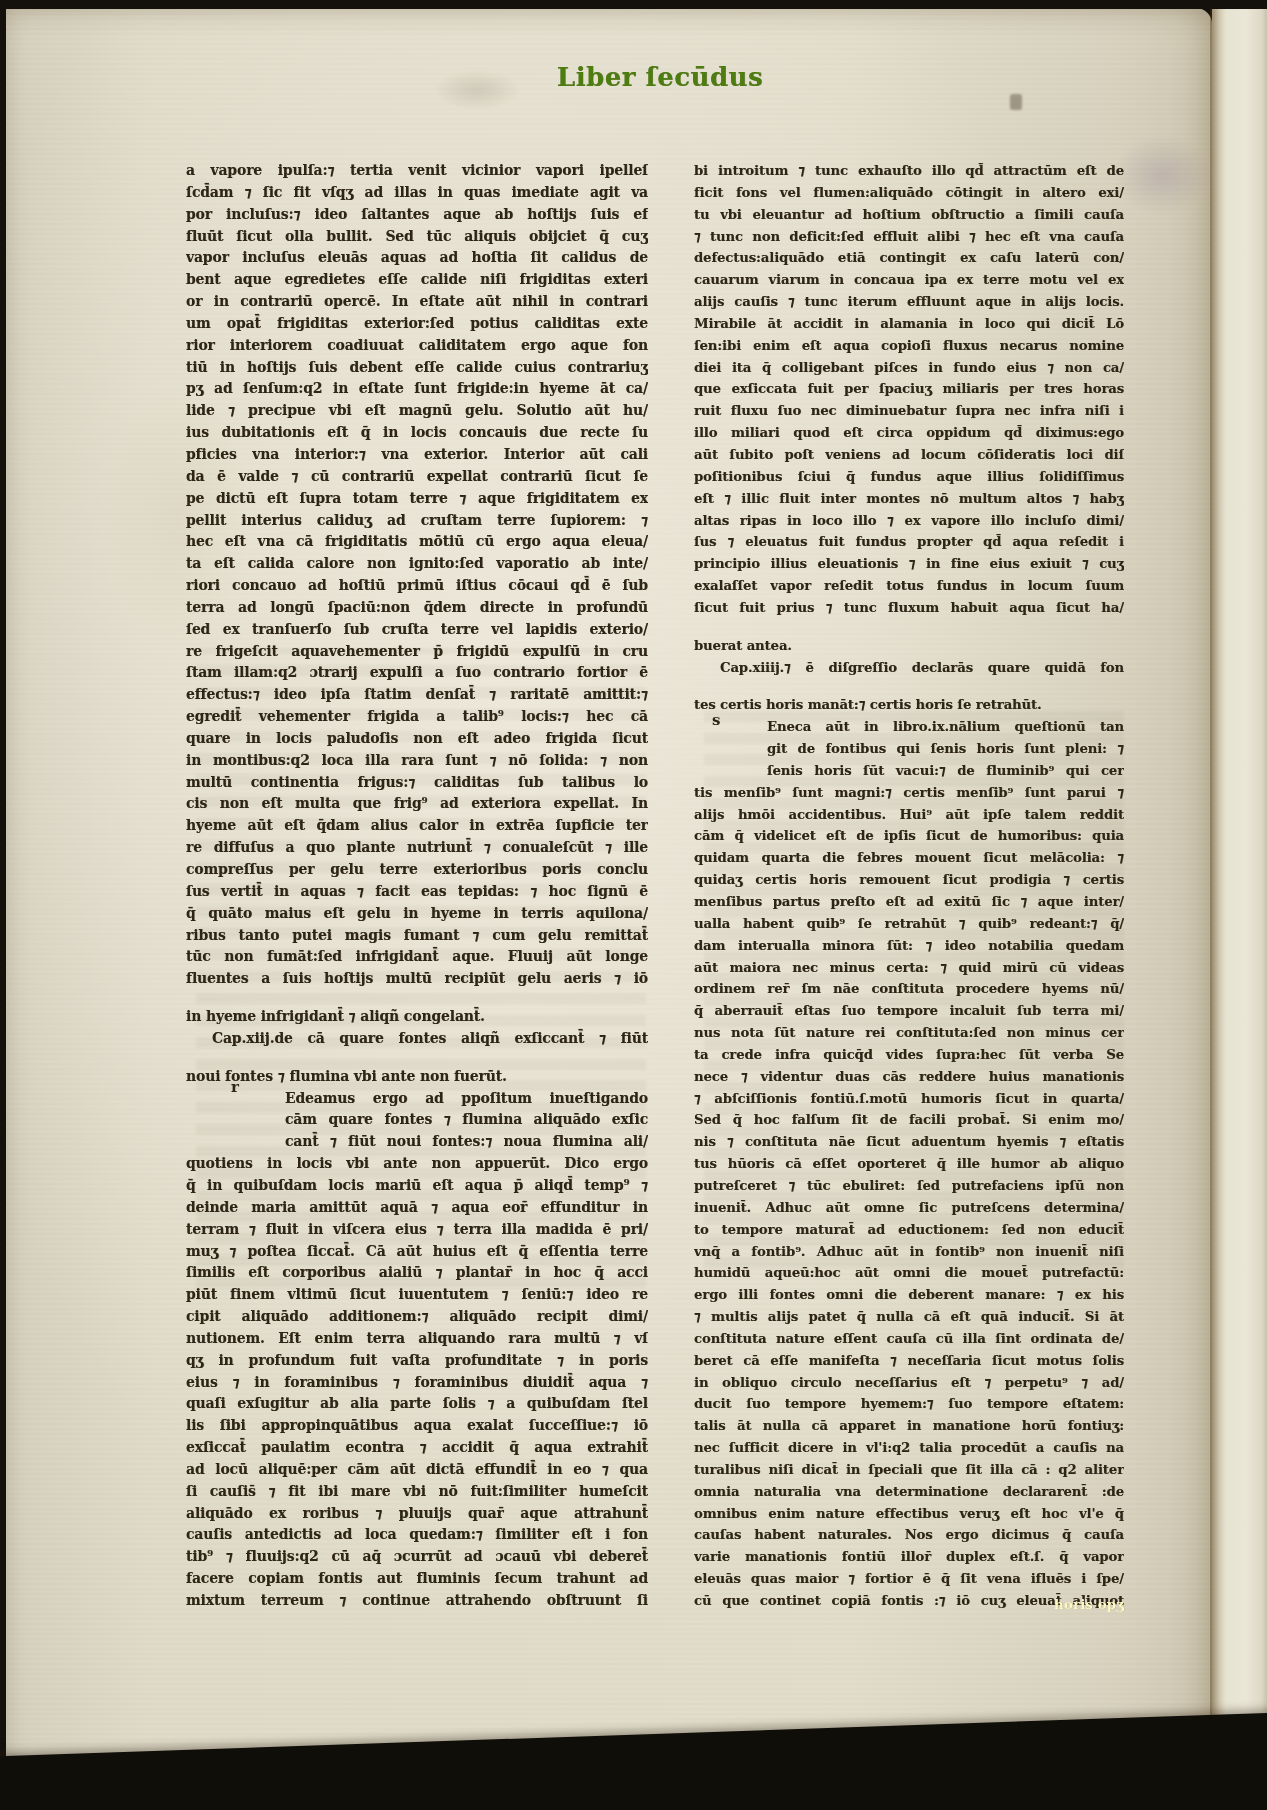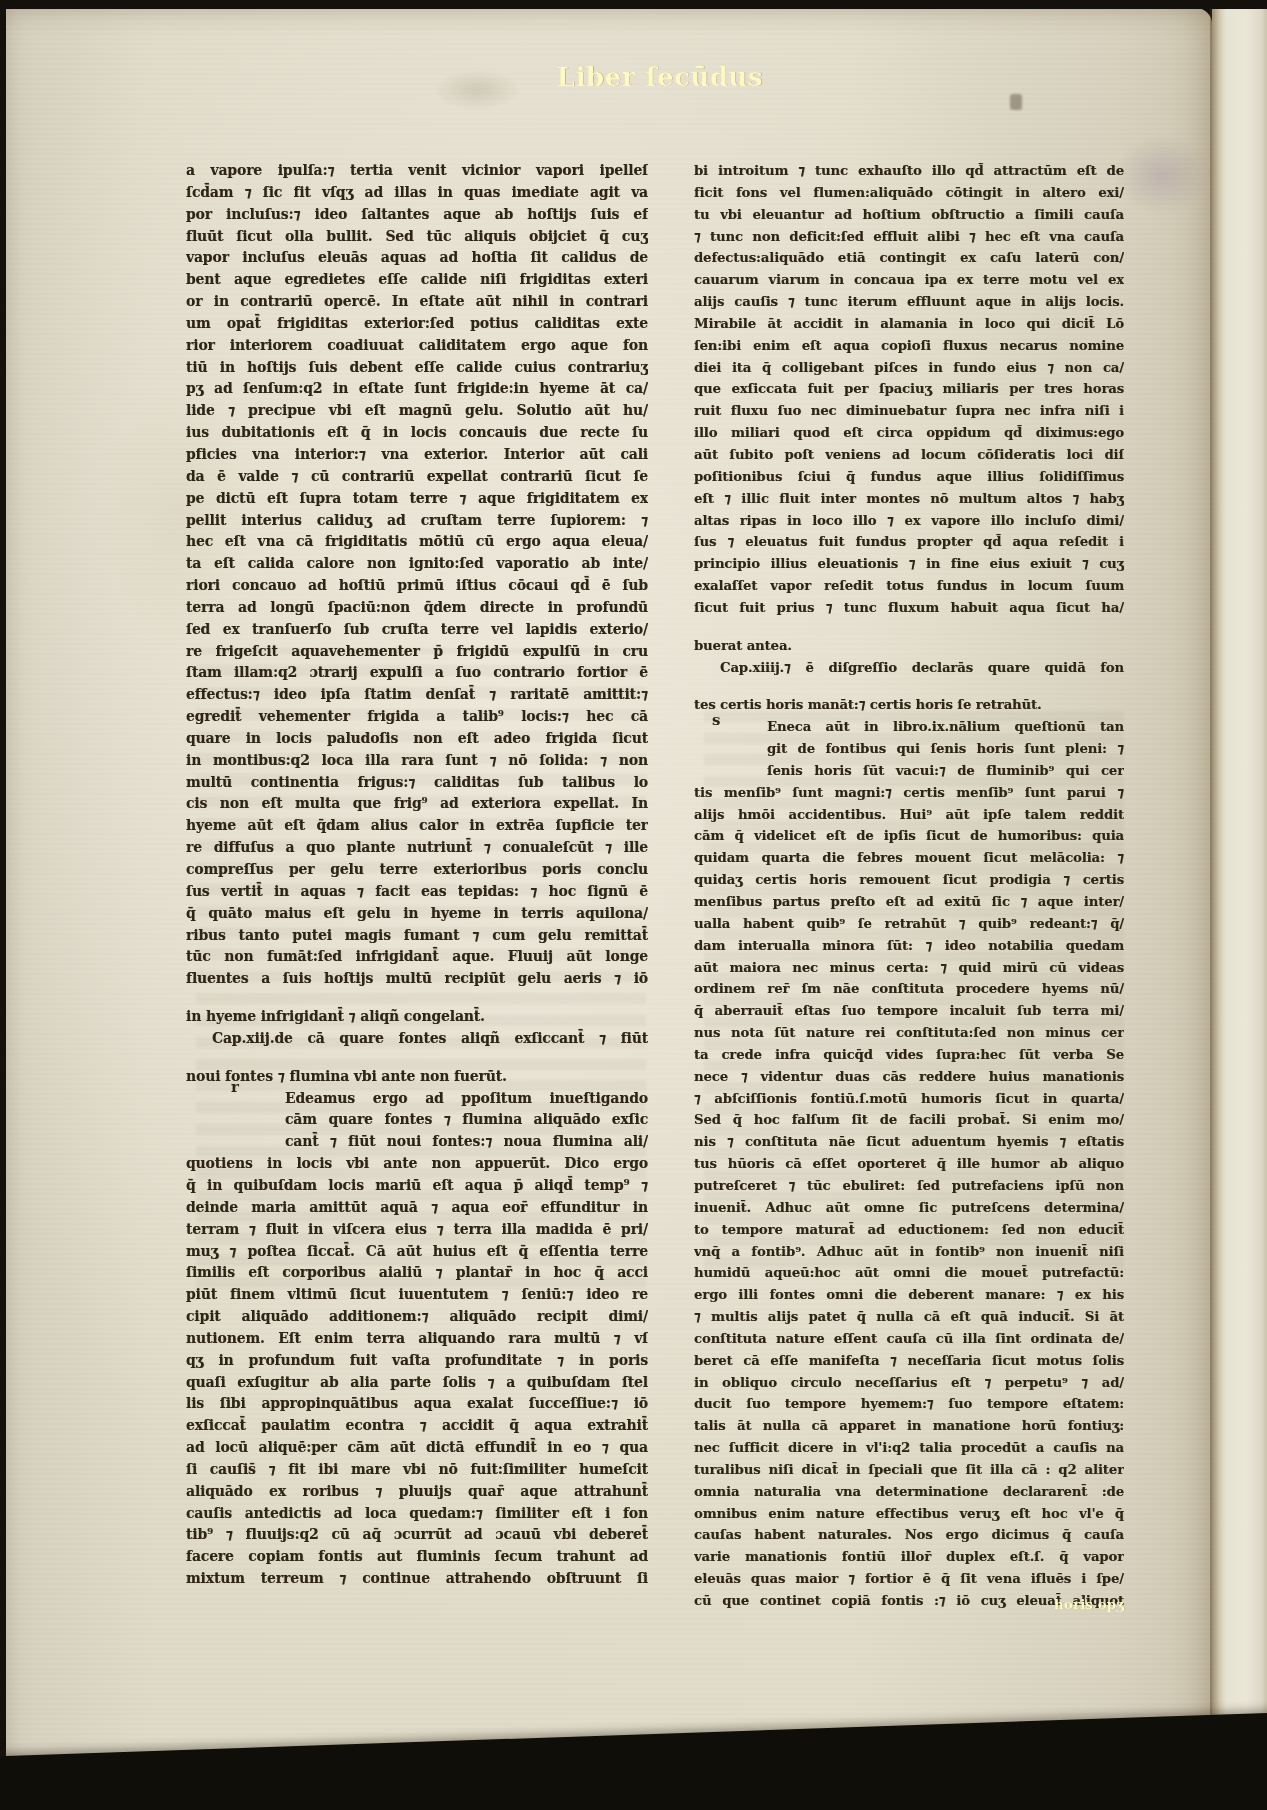--- a/index.html
+++ b/index.html
@@ -22,21 +22,21 @@
          box-shadow: inset 8px 0 9px -5px rgba(92,71,40,.5);}
   .crease{position:absolute;left:1210px;top:0;width:2px;height:1810px;background:rgba(73,54,30,.38);}
   
   .edge-top{position:absolute;left:0;top:0;width:1267px;height:9px;background:#14110d;}
   .edge-left{position:absolute;left:0;top:0;width:6px;height:1810px;background:#14110d;}
   .edge-bottom{position:absolute;left:-24px;top:1757px;width:1340px;height:150px;background:#100e09;
          transform:rotate(-1.95deg);transform-origin:left top;border-top-left-radius:30px 10px;
          box-shadow:0 -4px 8px rgba(40,30,15,.35);}
   
   .running-title{position:absolute;left:440px;top:62px;width:440px;text-align:center;
-         font-size:26px;font-weight:700;color:#fef9c3;letter-spacing:.5px;
+         font-size:26px;font-weight:700;color:#4d7c0f;letter-spacing:.5px;
          text-shadow:.4px .4px 0 rgba(45,36,22,.45);}
   
   .col{position:absolute;top:160px;color:#2e2517;font-weight:700;
        text-shadow:.35px .35px 0 rgba(46,37,23,.4);}
   .col-left {left:186px;width:462px;font-size:13.9px;}
   .col-right{left:694px;width:430px;font-size:13.2px;}
   .line{height:21.85px;line-height:21.6px;overflow:hidden;
         text-align:justify;text-align-last:justify;letter-spacing:-.1px;}
   .nj{text-align-last:left;margin-top:16px;}
   .cap{padding-left:26px;}
@@ -127,20 +127,21 @@
       <div class="line">quotiens in locis vbi ante non appuerūt. Dico ergo</div>
       <div class="line">q̄ in quibuſdam locis mariū eſt aqua p̄ aliqd̄ temp⁹ ⁊</div>
       <div class="line">deinde maria amittūt aquā ⁊ aqua eor̄ effunditur in</div>
       <div class="line">terram ⁊ fluit in viſcera eius ⁊ terra illa madida ē pri/</div>
       <div class="line">muʒ ⁊ poſtea ſiccat̄. Cā aūt huius eſt q̄ eſſentia terre</div>
       <div class="line">ſimilis eſt corporibus aialiū ⁊ plantar̄ in hoc q̄ acci</div>
       <div class="line">piūt finem vltimū ſicut iuuentutem ⁊ ſeniū:⁊ ideo re</div>
       <div class="line">cipit aliquādo additionem:⁊ aliquādo recipit dimi/</div>
       <div class="line">nutionem. Eſt enim terra aliquando rara multū ⁊ vſ</div>
       <div class="line">qʒ in profundum fuit vaſta profunditate ⁊ in poris</div>
+      <div class="line">eius ⁊ in foraminibus ⁊ foraminibus diuidit̄ aqua ⁊</div>
       <div class="line">quaſi exſugitur ab alia parte ſolis ⁊ a quibuſdam ſtel</div>
       <div class="line">lis ſibi appropinquātibus aqua exalat ſucceſſiue:⁊ iō</div>
       <div class="line">exſiccat̄ paulatim econtra ⁊ accidit q̄ aqua extrahit̄</div>
       <div class="line">ad locū aliquē:per cām aūt dictā effundit̄ in eo ⁊ qua</div>
       <div class="line">ſi cauſis̄ ⁊ fit ibi mare vbi nō fuit:ſimiliter humeſcit</div>
       <div class="line">aliquādo ex roribus ⁊ pluuijs quar̄ aque attrahunt̄</div>
       <div class="line">cauſis antedictis ad loca quedam:⁊ ſimiliter eſt i fon</div>
       <div class="line">tib⁹ ⁊ fluuijs:q2 cū aq̄ ɔcurrūt ad ɔcauū vbi deberet̄</div>
       <div class="line">facere copiam fontis aut fluminis ſecum trahunt ad</div>
       <div class="line">mixtum terreum ⁊ continue attrahendo obſtruunt ſi</div>

